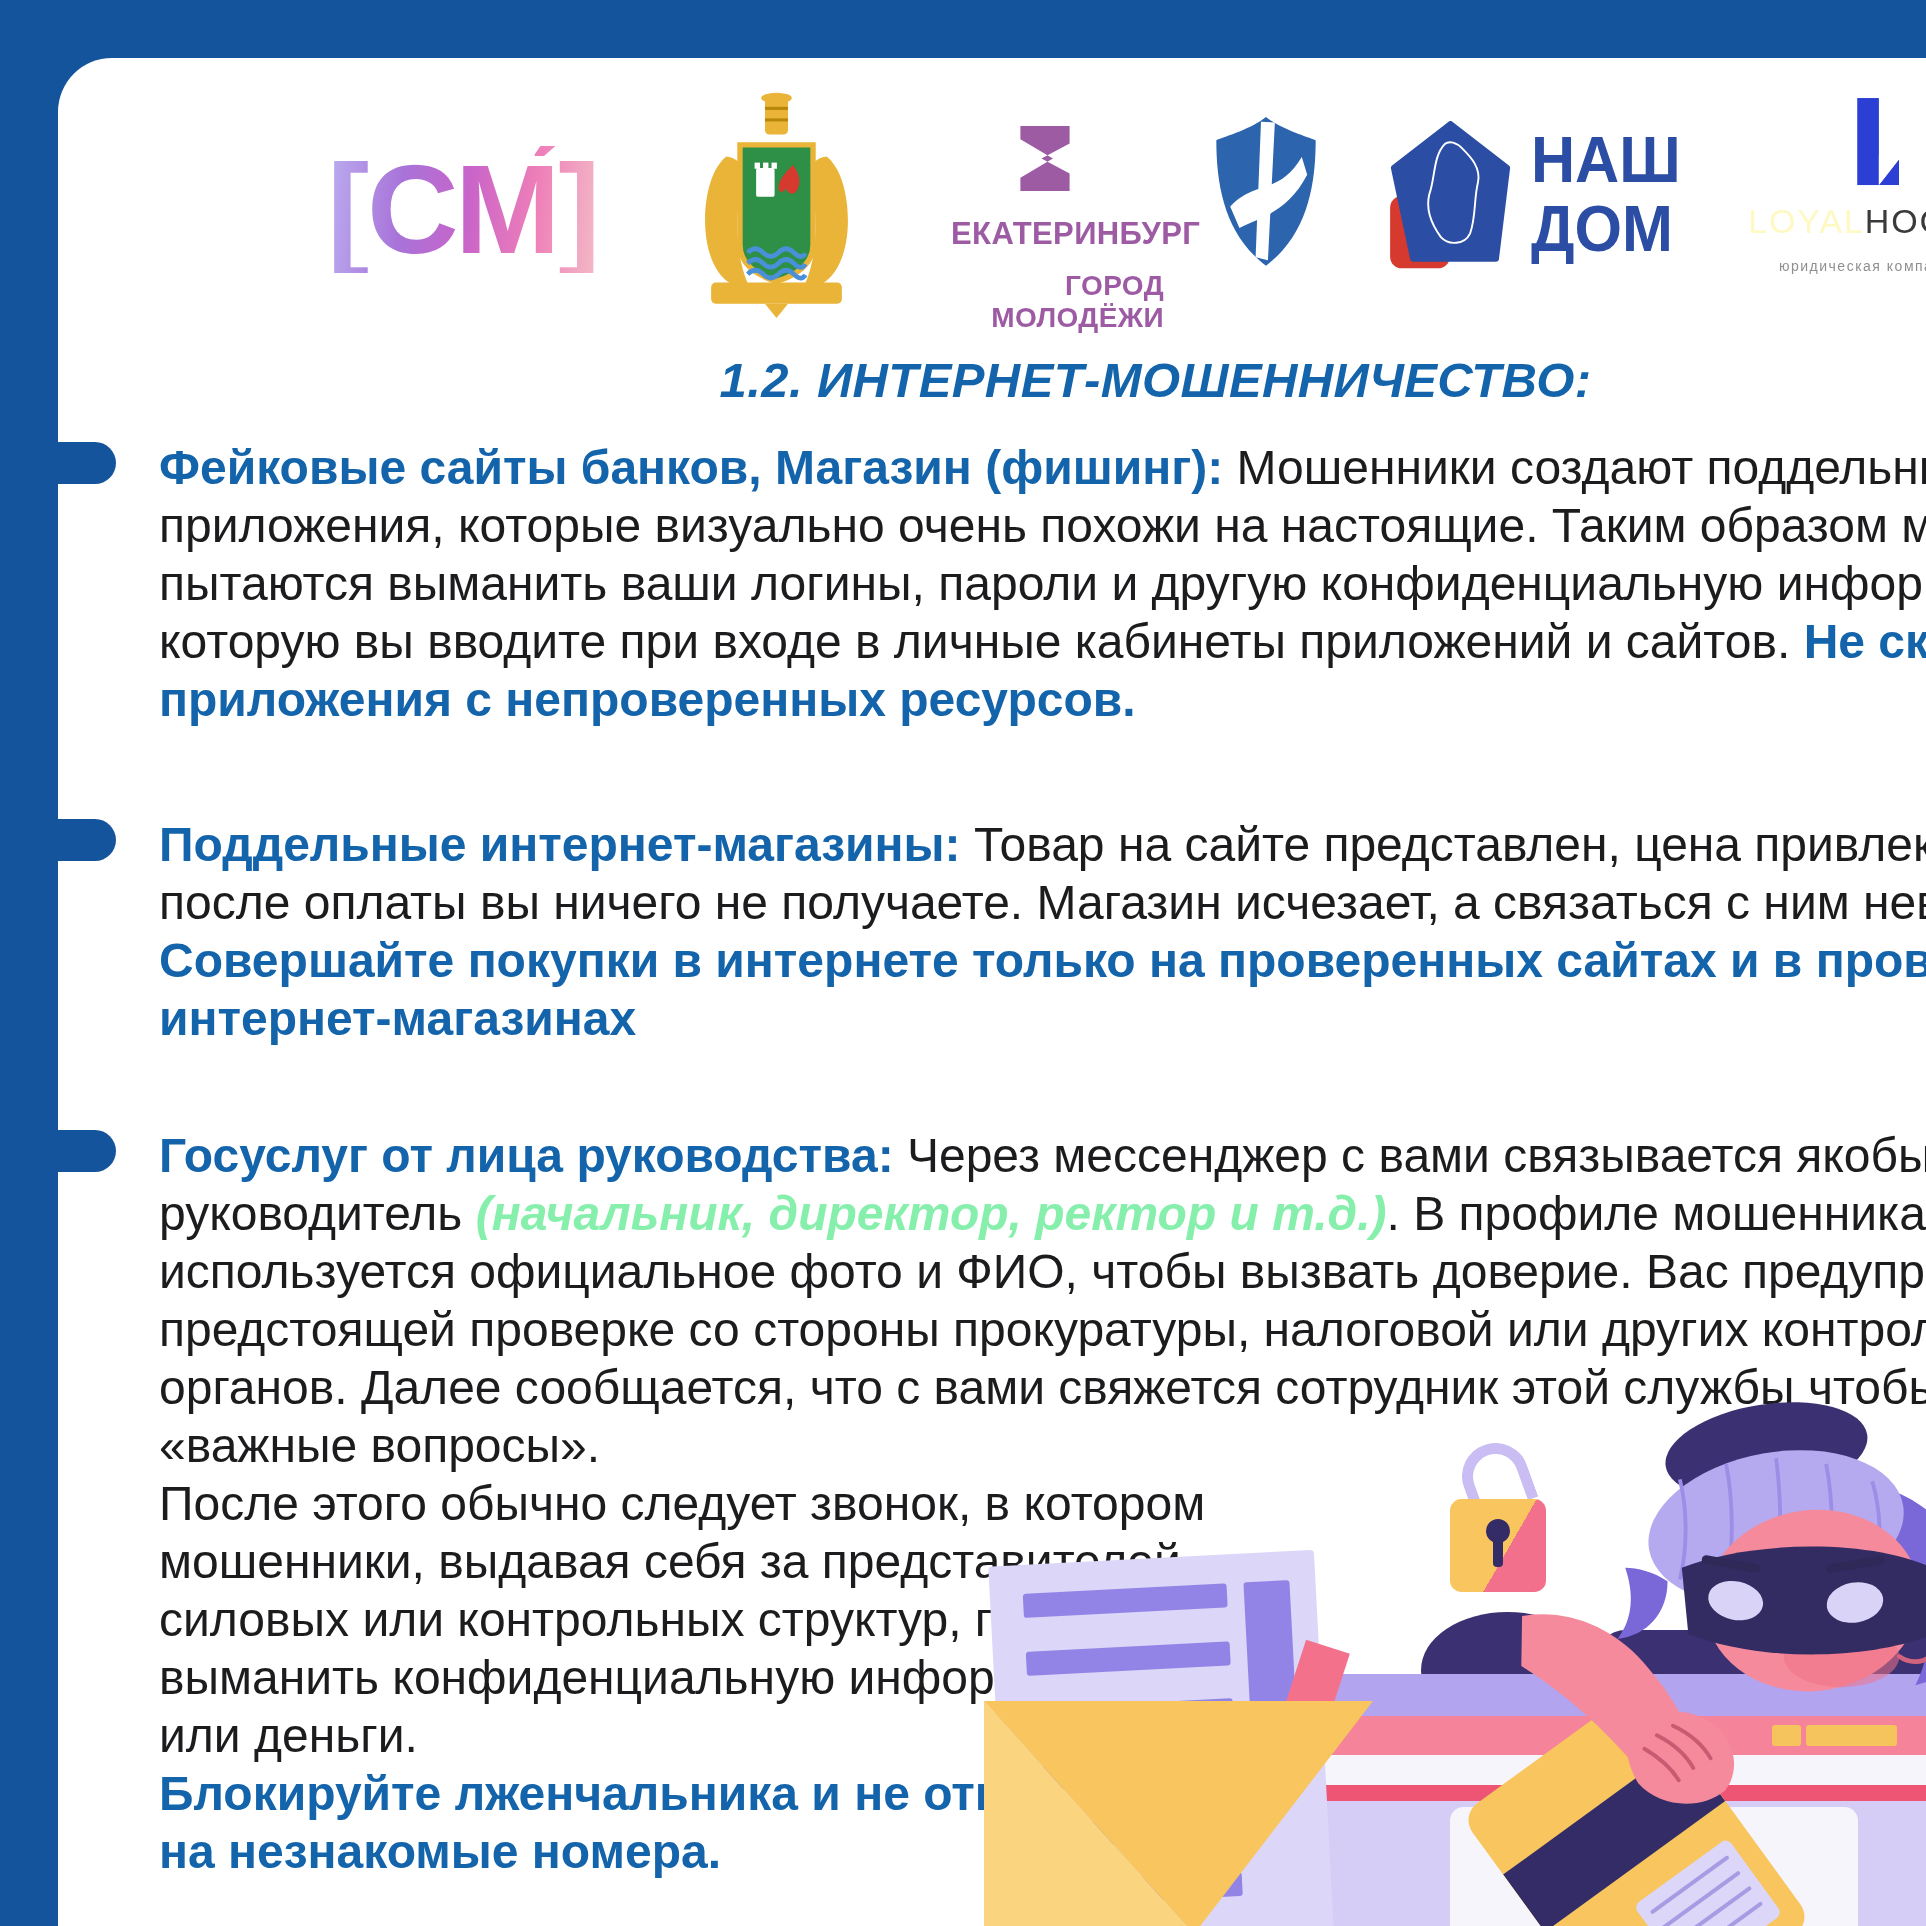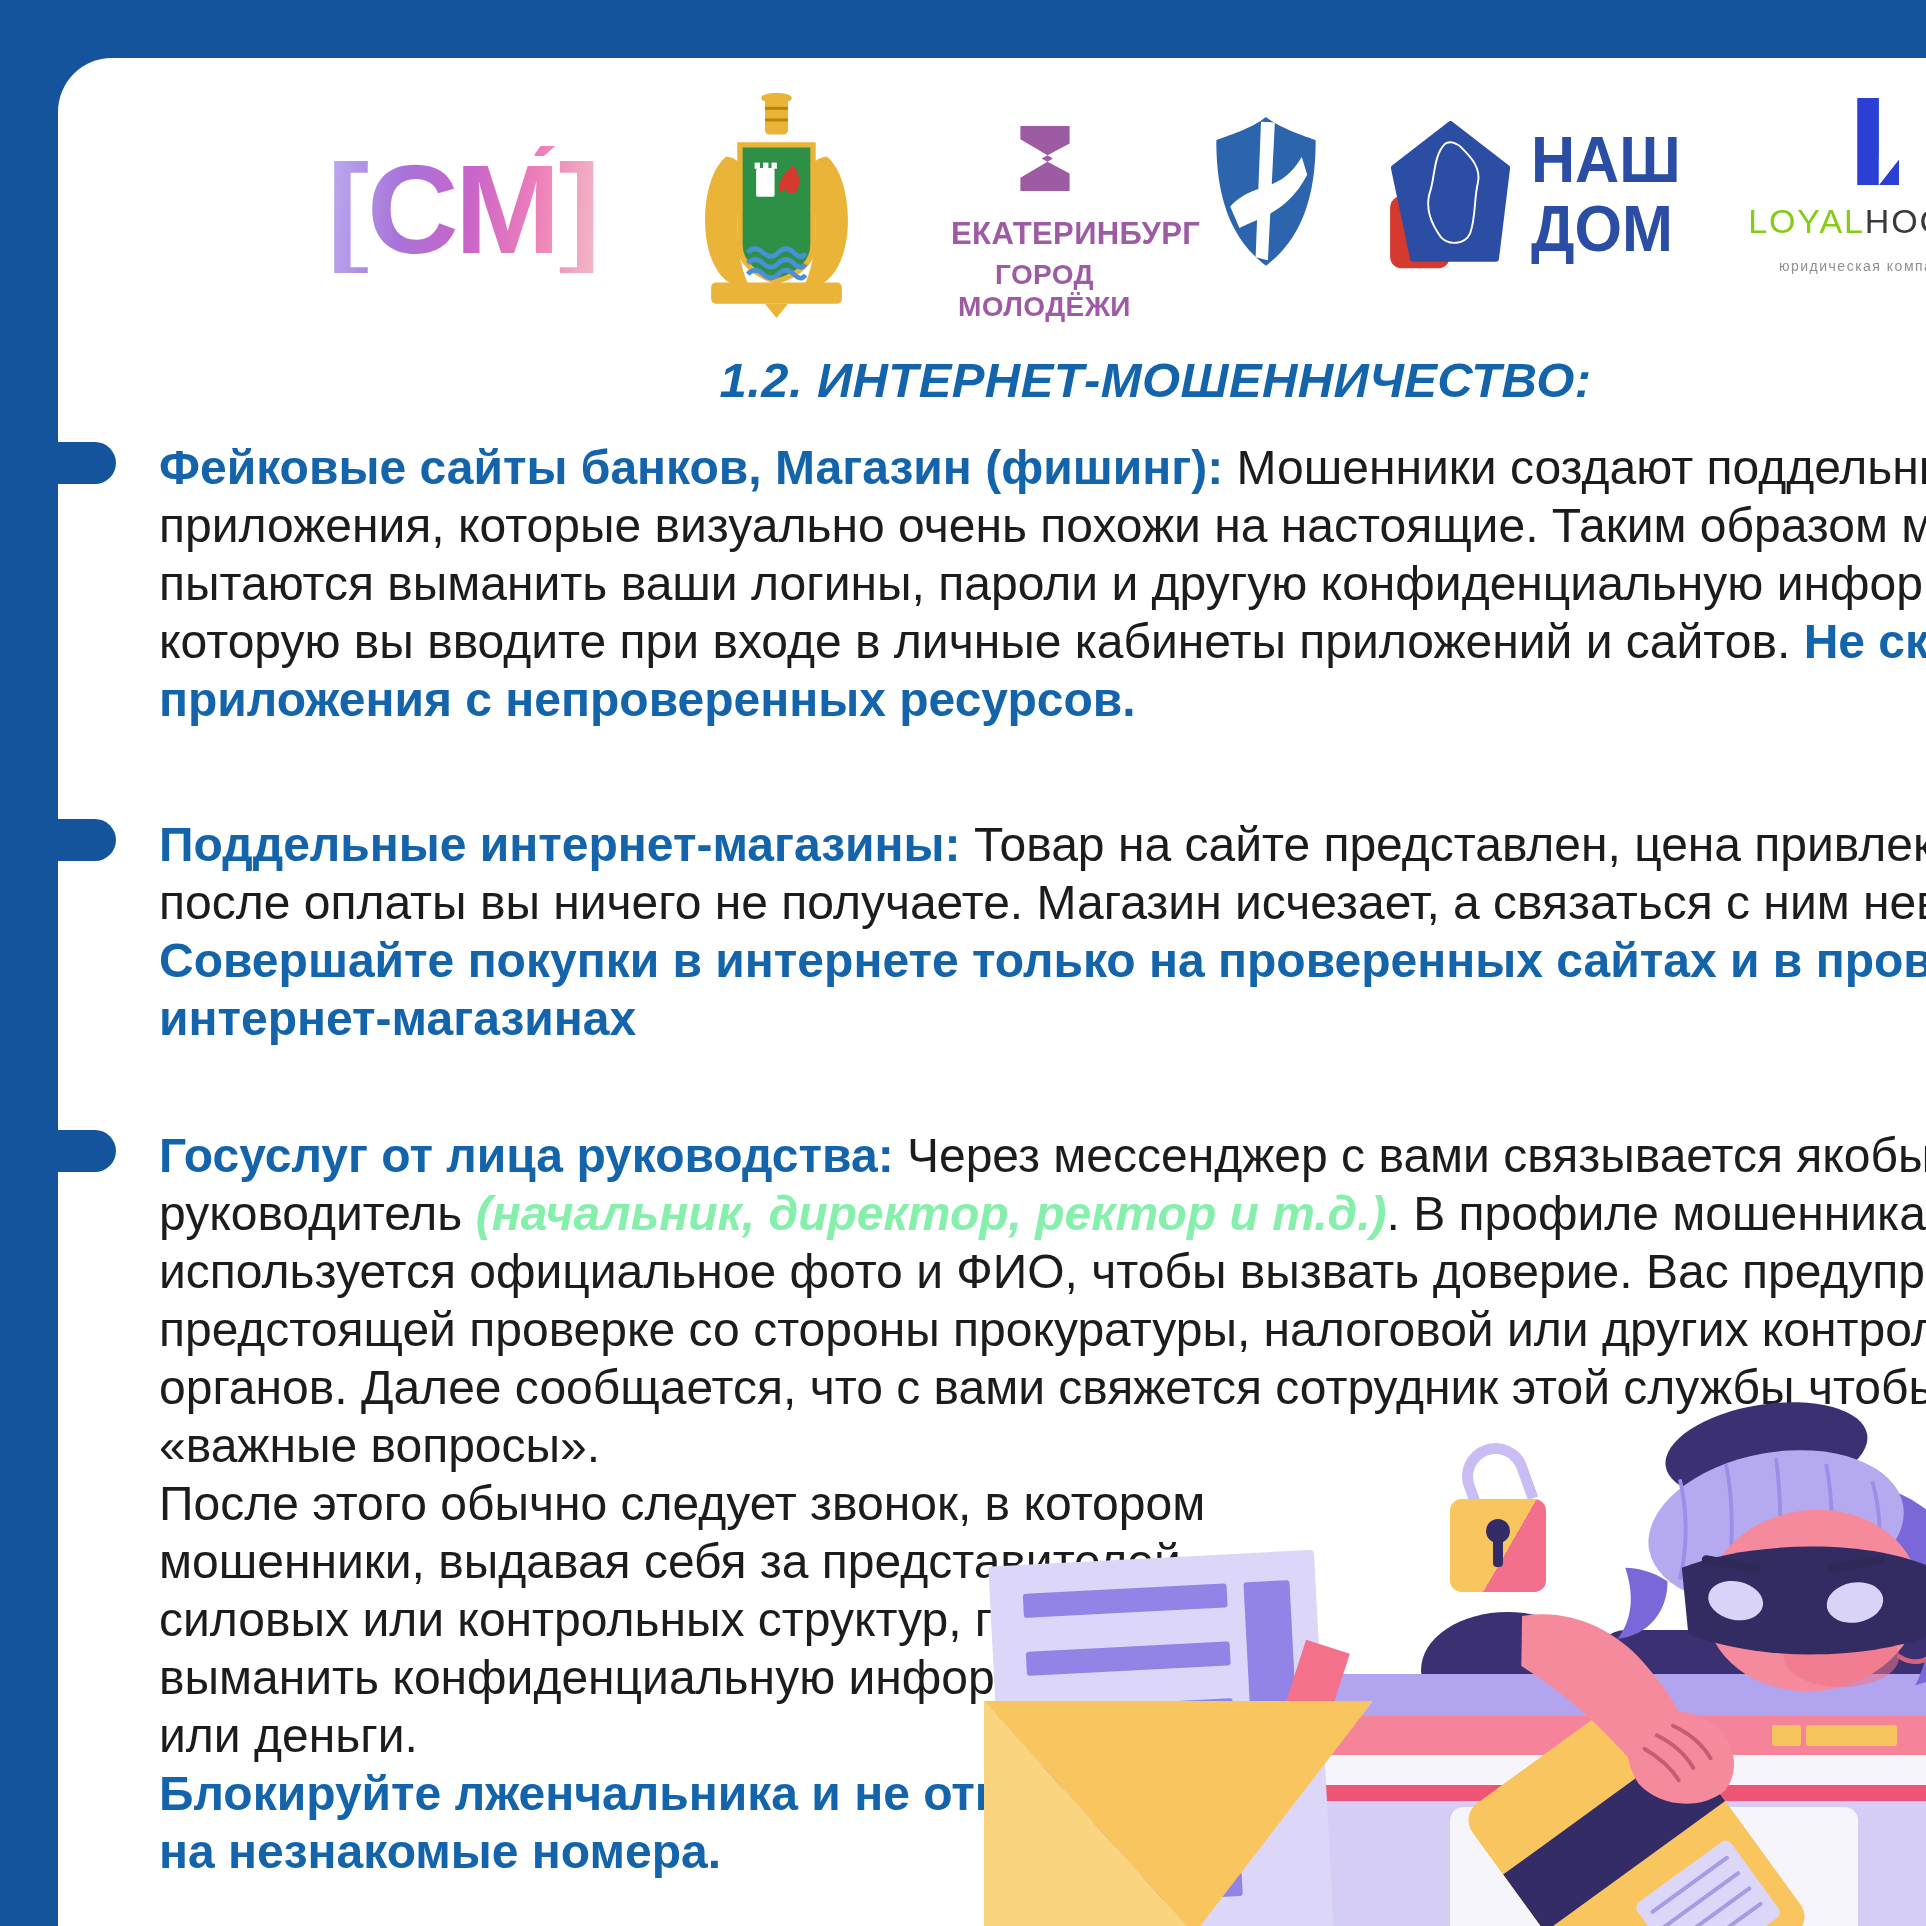--- a/index.html
+++ b/index.html
@@ -15,27 +15,27 @@
   
   .logo{position:absolute;z-index:5;}
   .cm-logo{
     left:327px;top:146px;font-size:127px;font-weight:700;line-height:127px;
     background:linear-gradient(95deg,#BBAEF0 0%,#A873D9 28%,#C964C9 52%,#EE7FB8 76%,#F3BBC7 100%);
     -webkit-background-clip:text;background-clip:text;color:transparent;letter-spacing:-2.3px;
   }
   .coat-logo{left:690px;top:91px;}
   .youth-logo{left:925px;top:126px;width:239px;text-align:center;color:#9D5BA4;}
   .youth-logo .l1{font-size:31px;font-weight:700;margin-top:25.4px;letter-spacing:0.4px;margin-left:26px;}
-  .youth-logo .l2{font-size:28px;font-weight:700;margin-top:7px;letter-spacing:0.4px;}
+  .youth-logo .l2{font-size:28px;font-weight:700;margin-top:18px;letter-spacing:0.4px;text-align:right;}
   .shield-logo{left:1210px;top:114px;}
   .nashdom-logo{left:1387px;top:121px;display:flex;align-items:flex-start;}
   .nashdom-text{margin-left:17.3px;color:#2B4DA4;font-size:65px;font-weight:800;line-height:69px;transform:scaleX(.94);transform-origin:left top;margin-top:3.9px;}
   .loyal-logo{left:1718px;top:98px;width:304px;text-align:center;}
   .loyal-word{font-size:34px;letter-spacing:1.9px;margin-top:15.4px;color:#3A3A3A;}
-  .loyal-word .blue{color:#84cc16;}
+  .loyal-word .blue{color:#fef9c3;}
   .loyal-sub{font-size:14px;letter-spacing:1.5px;color:#8F8F8F;margin-top:17px;}
   
   .doc-title{
     position:absolute;left:0;top:352px;width:2311px;text-align:center;z-index:5;
     color:#1464AB;font-size:49px;font-weight:700;font-style:italic;letter-spacing:0.4px;
   }
   .tab{position:absolute;left:0;width:116px;height:42px;background:#14549C;border-radius:0 23px 23px 0;z-index:6;}
   .tab1{top:442px;} .tab2{top:819px;} .tab3{top:1130px;}
   .par{
     position:absolute;left:159px;width:2080px;z-index:5;

